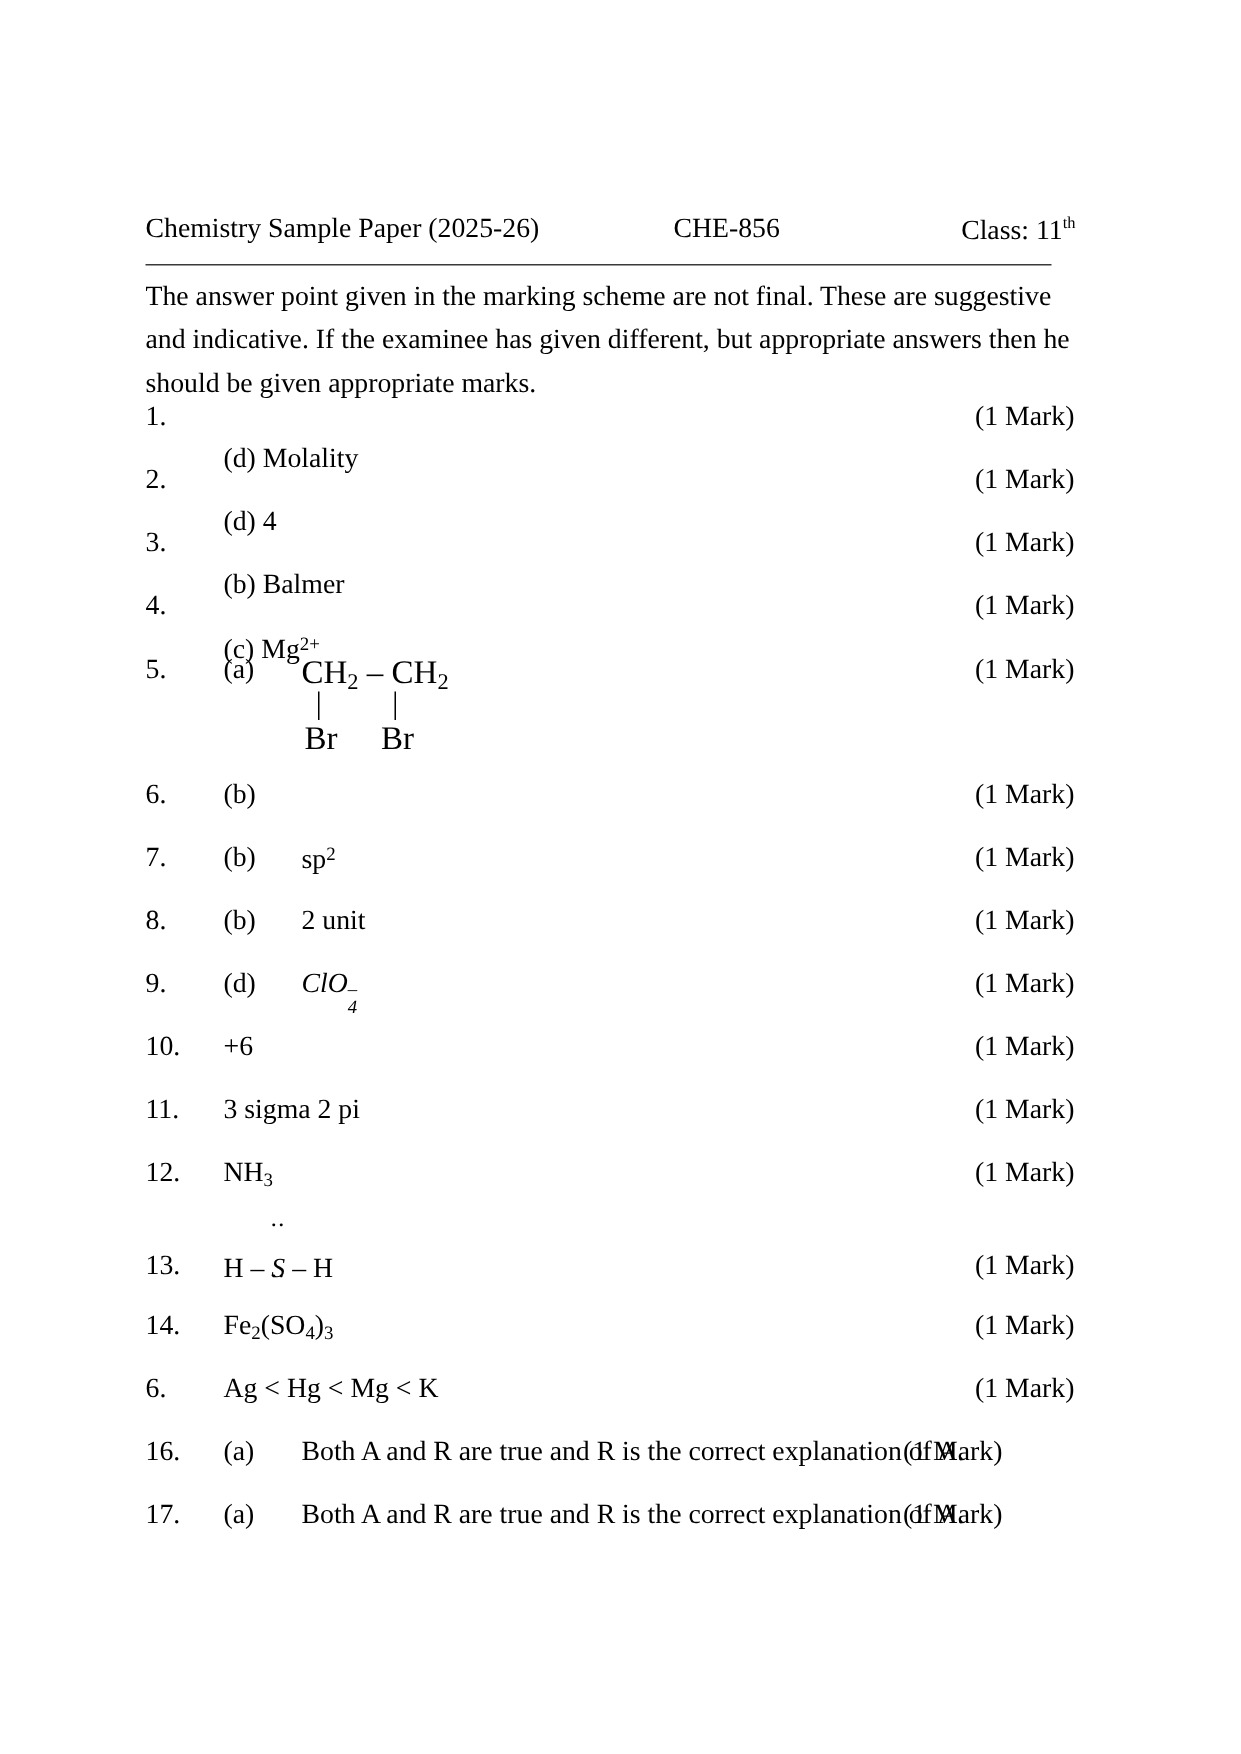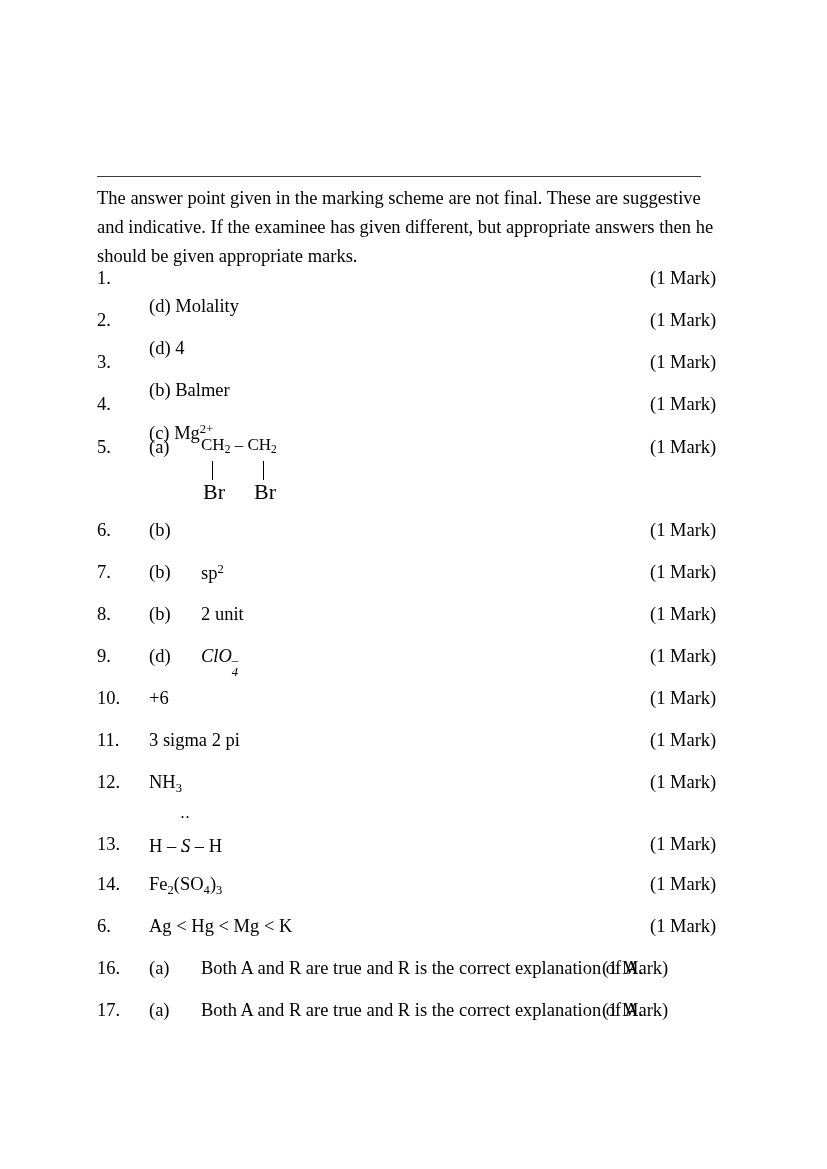--- a/index.html
+++ b/index.html
@@ -177,21 +177,21 @@
     left: 104px;
     top: -2px;
     width: 220px;
     height: 62px;
   }
   .s5-top {
     position: absolute;
     left: 0px;
     top: 0px;
     white-space: nowrap;
-    font-size: 17px;
+    font-size: 22px;
   }
   .s5-bond {
     position: absolute;
     width: 0;
     border-left: 1.4px solid #000;
     height: 19px;
     top: 26px;
   }
   .s5-bond.b1 { left: 11px; }
   .s5-bond.b2 { left: 62px; }
@@ -231,20 +231,25 @@
   }
   .s13-dots.top    { left: 31px; top: 2px; }
   .s13-dots.bottom { left: 31px; top: 36px; }
 </style>
 </head>
 <body>
 
 <div class="page">
 
 
+  <div class="meta-row">
+    <span class="meta-left">Chemistry Sample Paper (2025-26)</span>
+    <span class="meta-center">CHE-856</span>
+    <span class="meta-right"><span>Class: 11</span><span class="sup-ord">th</span></span>
+  </div>
 
   <div class="rule"></div>
 
   <div class="intro">The answer point given in the marking scheme are not final. These are suggestive and indicative. If the examinee has given different, but appropriate answers then he should be given appropriate marks.</div>
 
   <div class="answers">
 
     <div class="item" style="height:42px">
       <span class="num">1.</span>
       <span class="ans-merged">(d) Molality</span>

